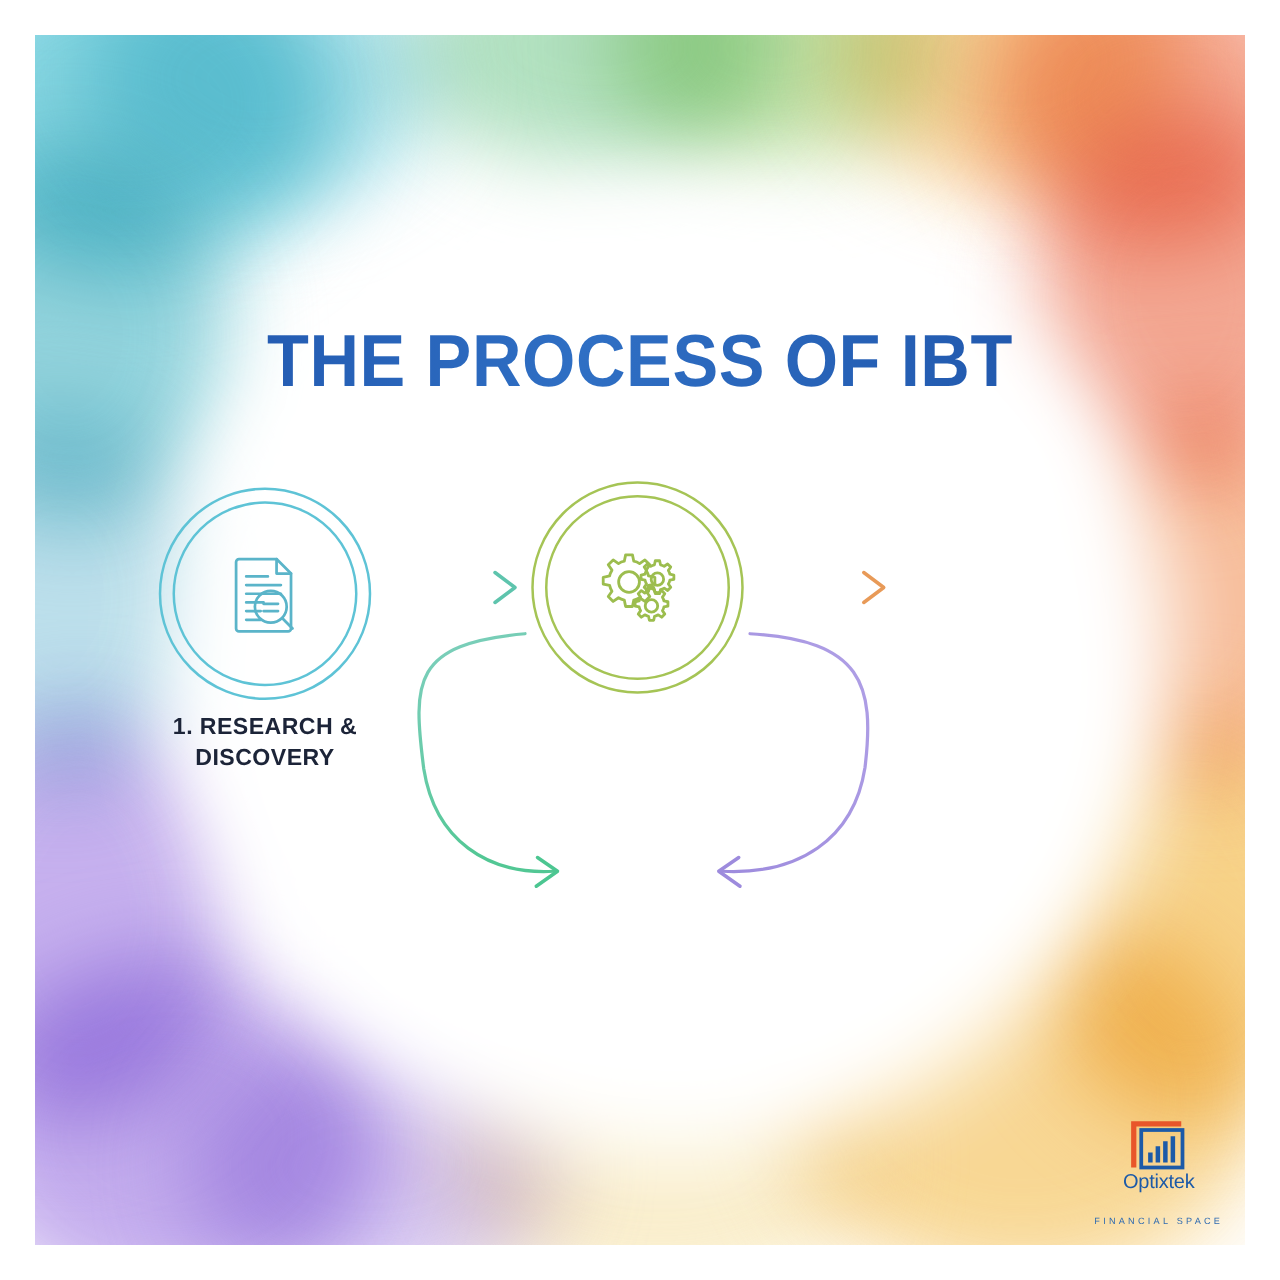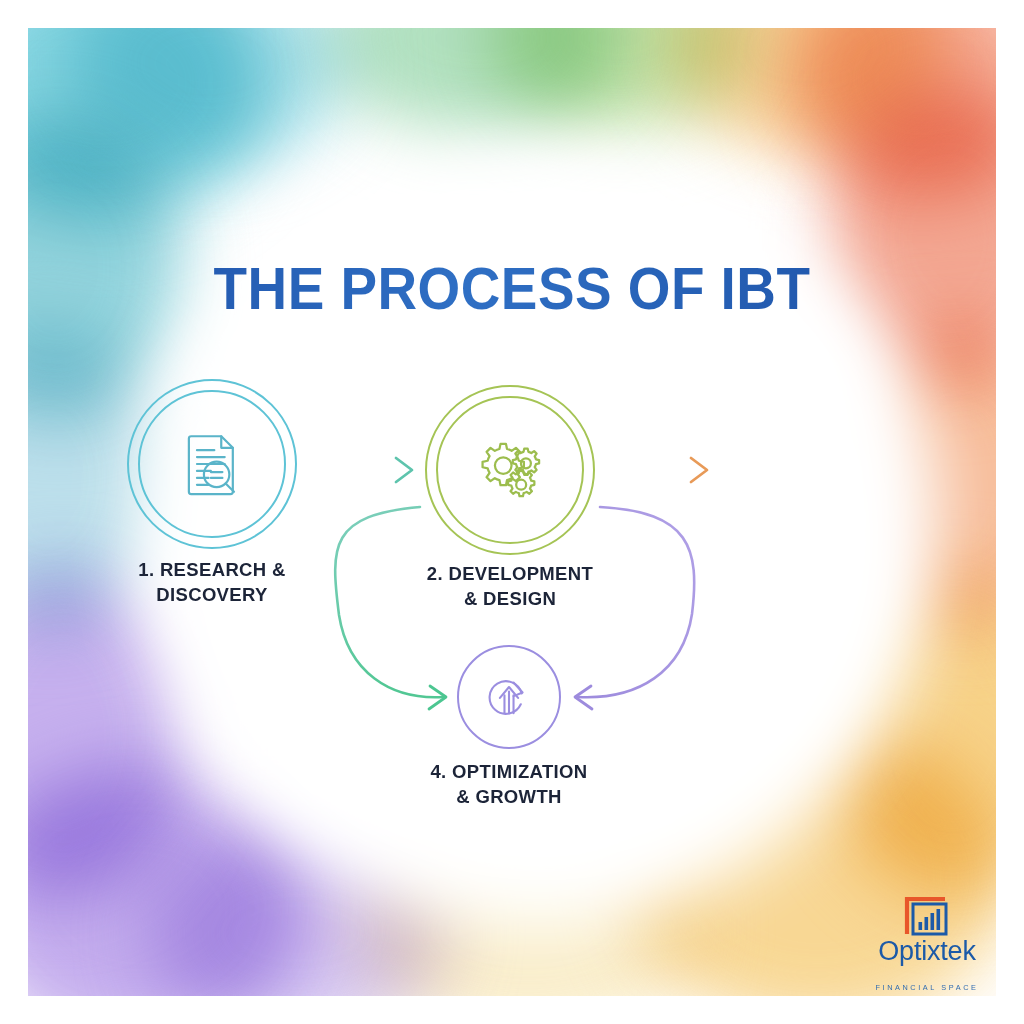--- a/index.html
+++ b/index.html
@@ -129,21 +129,21 @@
   .logo {
     position: absolute;
     left: 862px;
     top: 893px;
     width: 130px;
     text-align: center;
   }
   .logo-mark { position: relative; width: 52px; height: 44px; margin: 0 auto; }
   .logo-word {
     font-family: "Liberation Sans", sans-serif;
-    font-size: 27px;
+    font-size: 16px;
     color: #1c5aa8;
     letter-spacing: -0.2px;
     margin-top: 1px;
     line-height: 1;
   }
   .logo-tag {
     font-family: "Liberation Sans", sans-serif;
     font-size: 7.3px;
     letter-spacing: 2.6px;
     color: #2f6bb0;
@@ -221,21 +221,21 @@
       <path d="M 420,507 C 330,515 330,545 339,615 C 348,672 390,700 443,697" fill="none" stroke="url(#gradCurveGreen)" stroke-width="2.6" stroke-linecap="round"></path>
       <polyline points="430,686 446,697 429,709" fill="none" stroke="#4cc691" stroke-width="2.8" stroke-linecap="round" stroke-linejoin="round"></polyline>
     </g>
 
     <g>
       <path d="M 600,507 C 690,512 700,548 692,614 C 683,672 638,700 578,697" fill="none" stroke="url(#gradCurvePurple)" stroke-width="2.6" stroke-linecap="round"></path>
       <polyline points="591,686 575,697 592,709" fill="none" stroke="#9d8bdd" stroke-width="2.8" stroke-linecap="round" stroke-linejoin="round"></polyline>
     </g>
   </svg>
 
-  <div class="node" style="left:127px; top:379px; color:#5ec3d6;">
+  <div class="node" style="left:127px; top:390px; color:#5ec3d6;">
     <div class="ring-outer"></div>
     <div class="ring-inner"></div>
     <svg class="glyph" width="74" height="74" viewBox="0 0 64 64" fill="none" stroke="#5ab4c9" stroke-width="1.9" stroke-linecap="round" stroke-linejoin="round">
       <path d="M14 8 h26 l10 10 v38 a2 2 0 0 1 -2 2 H14 a2 2 0 0 1 -2 -2 V10 a2 2 0 0 1 2 -2 z"></path>
       <path d="M40 8 v10 h10"></path>
       <path d="M19 20 h15 M19 26 h24 M19 32 h24 M19 38 h12 M19 44 h10 M19 50 h10"></path>
       <circle cx="36" cy="41" r="11"></circle>
       <path d="M31 39 h10 M31 44 h10"></path>
       <path d="M44 49 l7 7"></path>
     </svg>
@@ -247,37 +247,23 @@
     <div class="ring-outer"></div>
     <div class="ring-inner"></div>
     <svg class="glyph" width="76" height="76" viewBox="0 0 64 64" fill="none" stroke="#9cbd4e" stroke-width="1.9" stroke-linecap="round" stroke-linejoin="round">
       <path d="M24 10 l4.6 0 0.9 4.3 a12.5 12.5 0 0 1 3.9 1.6 l3.6-2.5 3.3 3.3 -2.5 3.6 a12.5 12.5 0 0 1 1.6 3.9 l4.3 0.9 0 4.6 -4.3 0.9 a12.5 12.5 0 0 1 -1.6 3.9 l2.5 3.6 -3.3 3.3 -3.6-2.5 a12.5 12.5 0 0 1 -3.9 1.6 l-0.9 4.3 -4.6 0 -0.9-4.3 a12.5 12.5 0 0 1 -3.9-1.6 l-3.6 2.5 -3.3-3.3 2.5-3.6 a12.5 12.5 0 0 1 -1.6-3.9 l-4.3-0.9 0-4.6 4.3-0.9 a12.5 12.5 0 0 1 1.6-3.9 l-2.5-3.6 3.3-3.3 3.6 2.5 a12.5 12.5 0 0 1 3.9-1.6 z"></path>
       <circle cx="26.3" cy="28.3" r="7"></circle>
       <path d="M44 14 l2.9 0 0.6 2.7 a8 8 0 0 1 2.5 1 l2.3-1.6 2.1 2.1 -1.6 2.3 a8 8 0 0 1 1 2.5 l2.7 0.6 0 2.9 -2.7 0.6 a8 8 0 0 1 -1 2.5 l1.6 2.3 -2.1 2.1 -2.3-1.6 a8 8 0 0 1 -2.5 1 l-0.6 2.7 -2.9 0 -0.6-2.7 a8 8 0 0 1 -2.5-1 l-2.3 1.6 -2.1-2.1 1.6-2.3 a8 8 0 0 1 -1-2.5 l-2.7-0.6 0-2.9 2.7-0.6 a8 8 0 0 1 1-2.5 l-1.6-2.3 2.1-2.1 2.3 1.6 a8 8 0 0 1 2.5-1 z"></path>
       <circle cx="45.4" cy="26.4" r="4.2"></circle>
       <path d="M40 32 l2.9 0 0.6 2.7 a8 8 0 0 1 2.5 1 l2.3-1.6 2.1 2.1 -1.6 2.3 a8 8 0 0 1 1 2.5 l2.7 0.6 0 2.9 -2.7 0.6 a8 8 0 0 1 -1 2.5 l1.6 2.3 -2.1 2.1 -2.3-1.6 a8 8 0 0 1 -2.5 1 l-0.6 2.7 -2.9 0 -0.6-2.7 a8 8 0 0 1 -2.5-1 l-2.3 1.6 -2.1-2.1 1.6-2.3 a8 8 0 0 1 -1-2.5 l-2.7-0.6 0-2.9 2.7-0.6 a8 8 0 0 1 1-2.5 l-1.6-2.3 2.1-2.1 2.3 1.6 a8 8 0 0 1 2.5-1 z"></path>
       <circle cx="41.4" cy="44.4" r="4.2"></circle>
     </svg>
-    <div class="step-label" style="left:-45px; top:176px; width:260px;">2. DEVELOPMENT
-&amp; DESIGN</div>
-  </div>
-
-
-  <div class="node node-small" style="left:457px; top:645px; color:#9b8ee0;">
-    <div class="ring-outer"></div>
-    <svg class="glyph" width="58" height="58" viewBox="0 0 64 64" fill="none" stroke="#9b8ee0" stroke-width="2.3" stroke-linecap="round" stroke-linejoin="round">
-      <path d="M46 28 a18 18 0 1 0 -1 12"></path>
-      <polyline points="37,16 47,27 37,31"></polyline>
-      <path d="M32 50 V26"></path>
-      <path d="M22 33 L32 21 L42 33"></path>
-      <path d="M27 50 V30 M37 50 V30"></path>
-    </svg>
-    <div class="step-label" style="left:-80px; top:114px; width:264px;">4. OPTIMIZATION
-&amp; GROWTH</div>
-  </div>
+  </div>
+
+
 
   <div class="logo">
     <div class="logo-mark">
       <svg width="52" height="44" viewBox="0 0 52 44" fill="none">
         <path d="M6 41 V6 H44" stroke="#e8562a" stroke-width="4.2" fill="none"></path>
         <rect x="12" y="11" width="33" height="30" stroke="#1c5aa8" stroke-width="3" fill="none"></rect>
         <rect x="17.5" y="29" width="3.6" height="8" fill="#1c5aa8"></rect>
         <rect x="23.5" y="24" width="3.6" height="13" fill="#1c5aa8"></rect>
         <rect x="29.5" y="20" width="3.6" height="17" fill="#1c5aa8"></rect>
         <rect x="35.5" y="16" width="3.6" height="21" fill="#1c5aa8"></rect>

